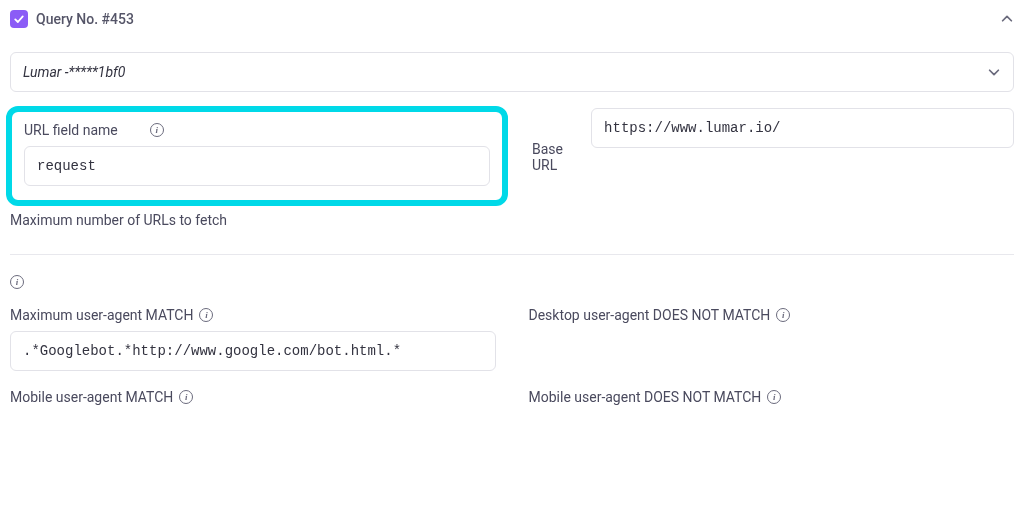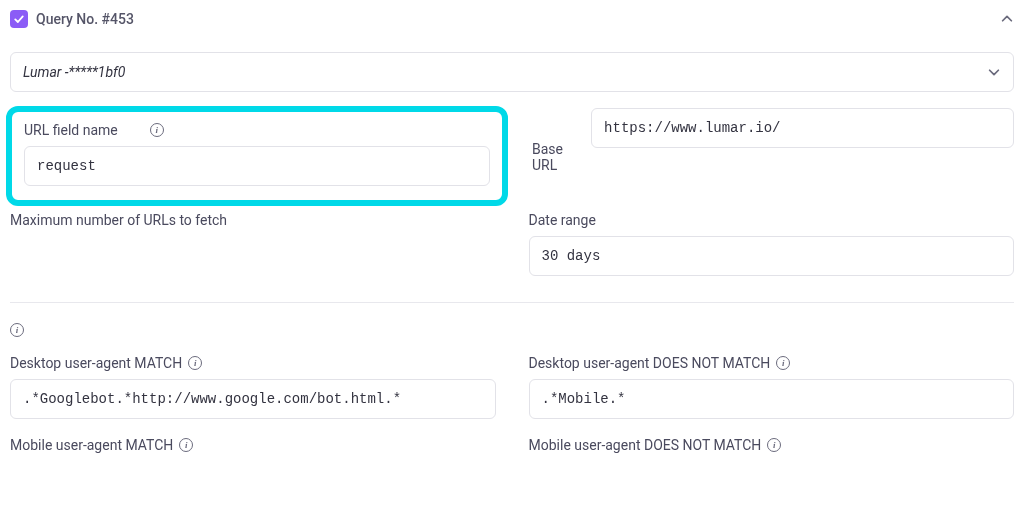--- a/index.html
+++ b/index.html
@@ -213,51 +213,46 @@
     <div style="height:4px;"></div>
     <div class="field-label">Base URL</div>
     <input class="input-box" value="https://www.lumar.io/" style="">
   </div>
 </div>
 
 <div class="row-2col" style="margin-top:6px;">
   <div class="col">
     <div class="field-label">Maximum number of URLs to fetch</div>
   </div>
-  <div class="col">
-    <div class="field-label">Date range</div>
-    <input class="input-box" value="30 days" style="">
-  </div>
 </div>
 
 <div class="divider"></div>
 
 <div class="row-2col" style="margin-top:20px;">
   <div class="col">
     <div class="field-label">
       <span class="info-icon">i</span>
     </div>
   </div>
   <div class="col"></div>
 </div>
 
 <div class="row-2col">
   <div class="col">
     <div class="field-label">
-      <span>Desktop user-agent MATCH</span>
+      <span>Maximum user-agent MATCH</span>
       <span class="info-icon">i</span>
     </div>
     <input class="input-box" value=".*Googlebot.*http://www.google.com/bot.html.*" style="">
   </div>
   <div class="col">
     <div class="field-label">
       <span>Desktop user-agent DOES NOT MATCH</span>
       <span class="info-icon">i</span>
     </div>
-    <input class="input-box" value=".*Mobile.*" style="">
   </div>
 </div>
 
 <div class="row-2col">
   <div class="col">
     <div class="field-label">
       <span>Mobile user-agent MATCH</span>
       <span class="info-icon">i</span>
     </div>
 

